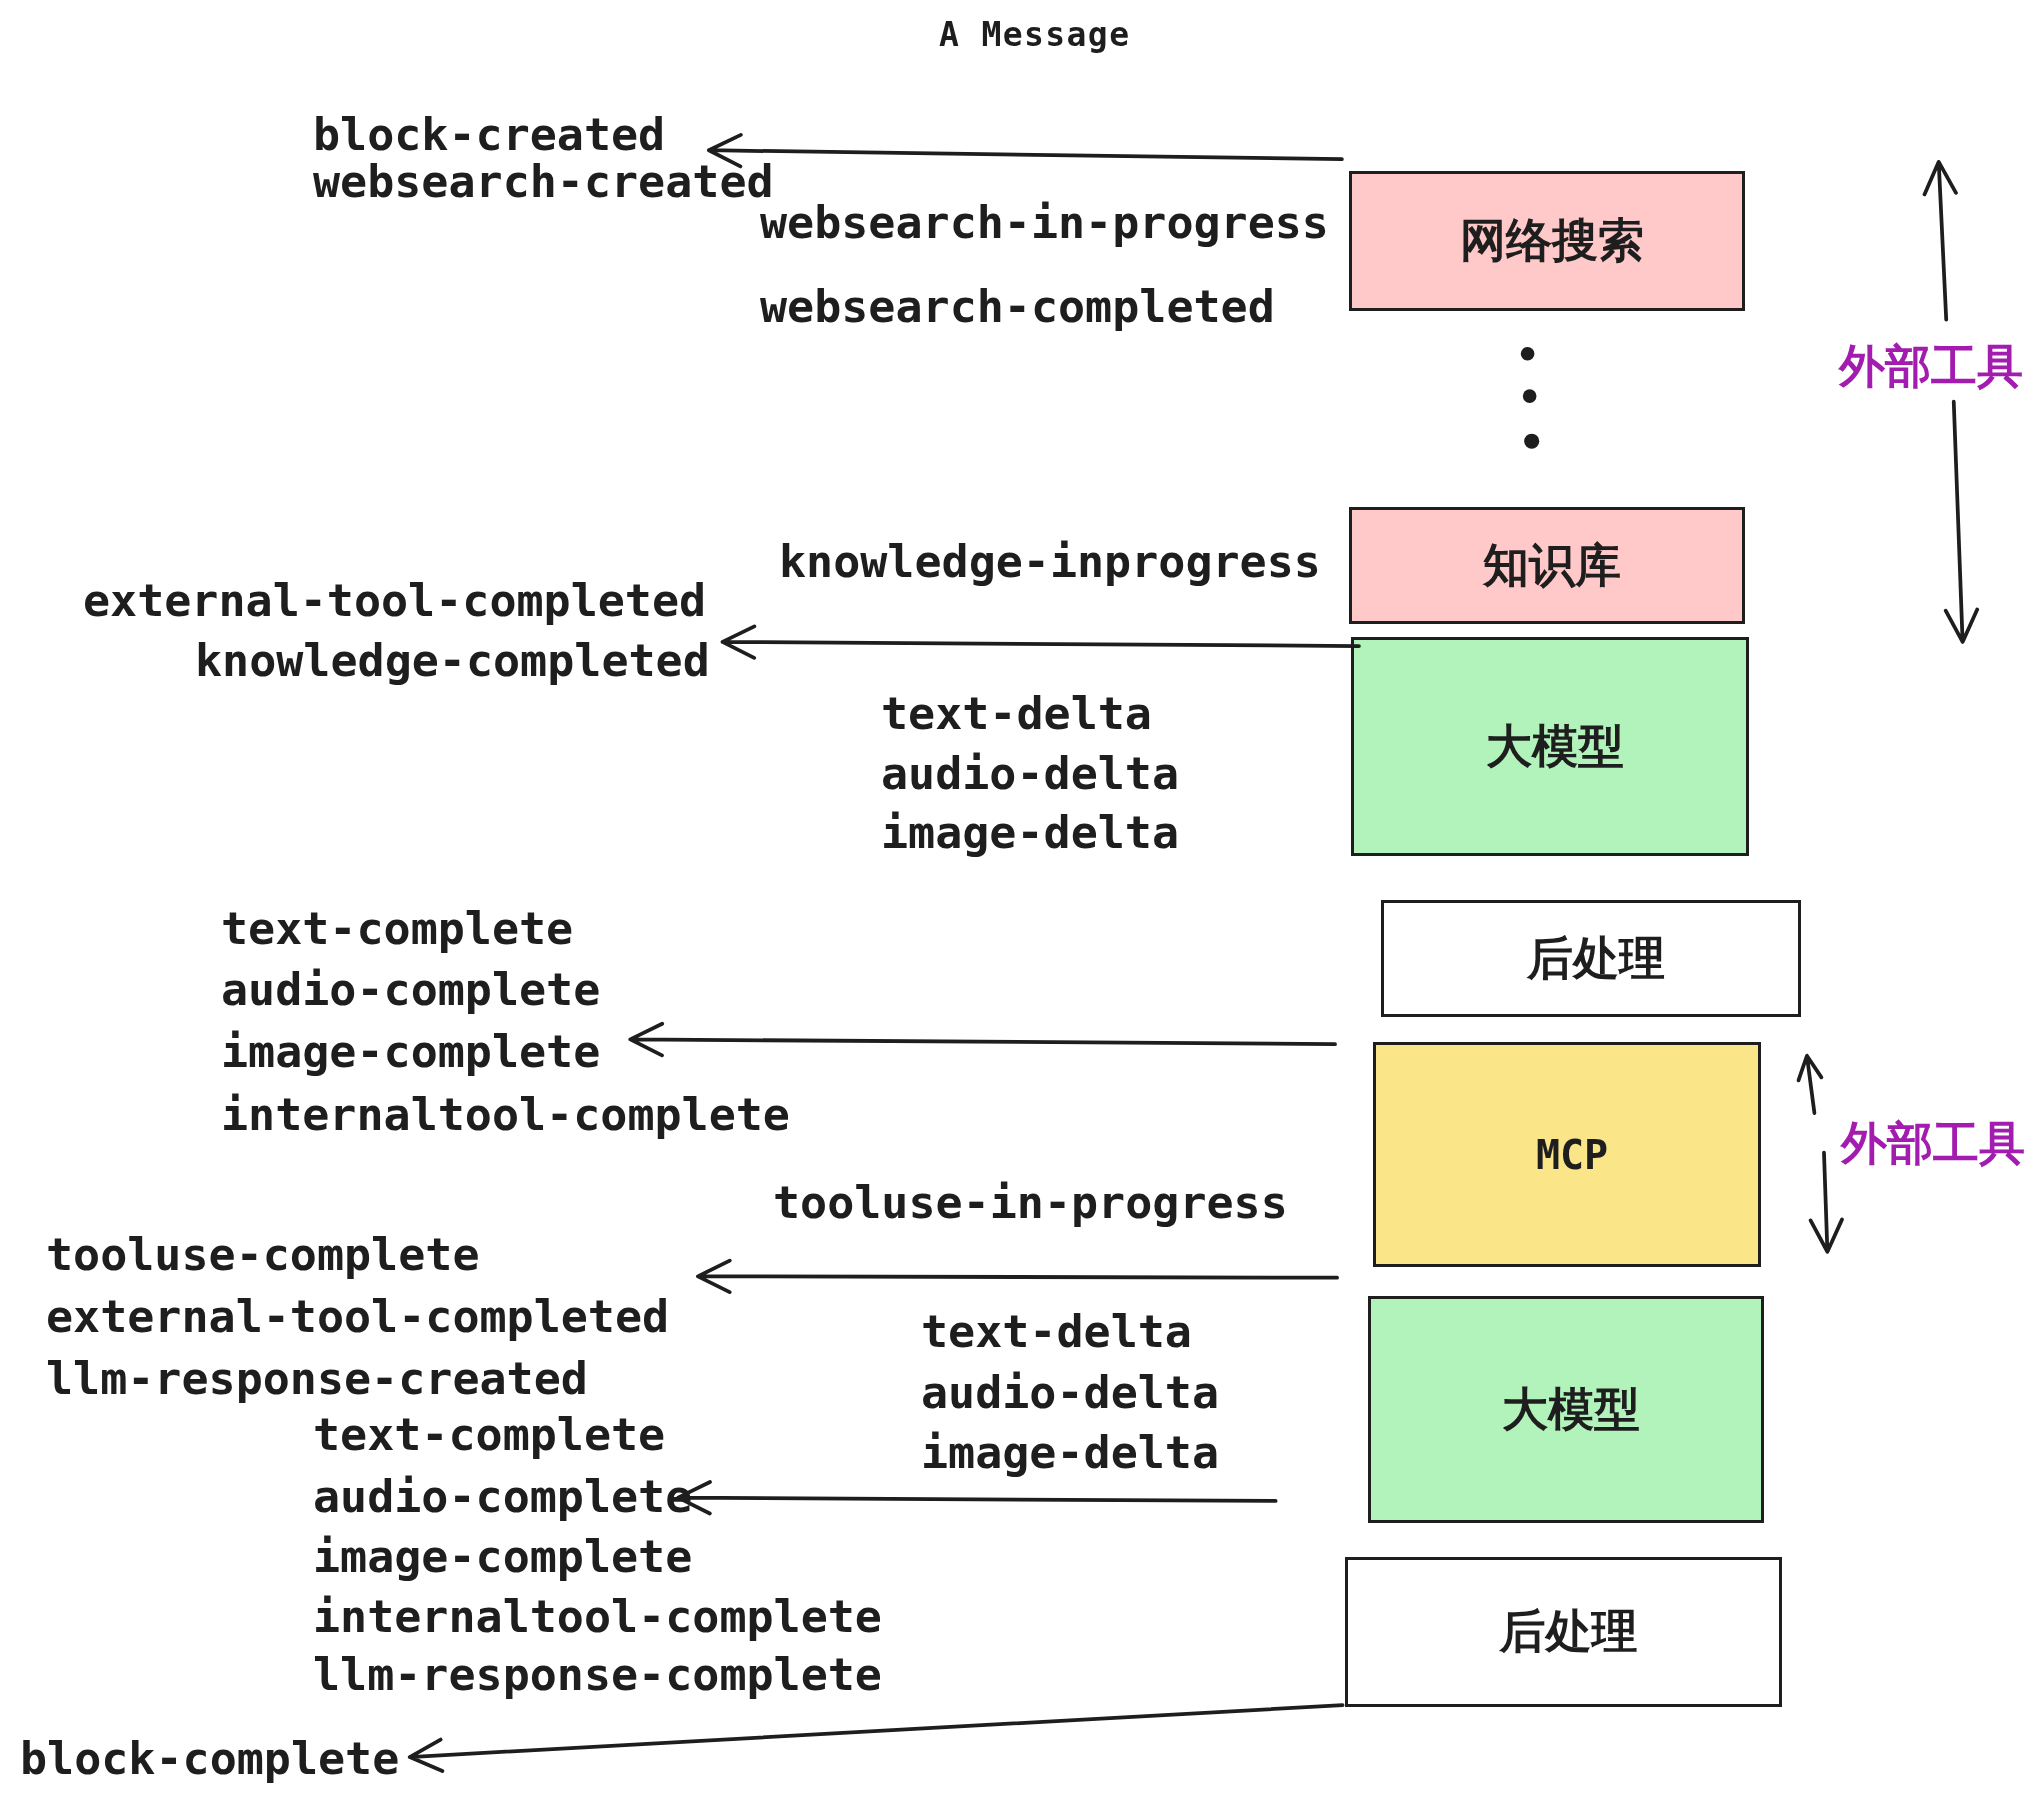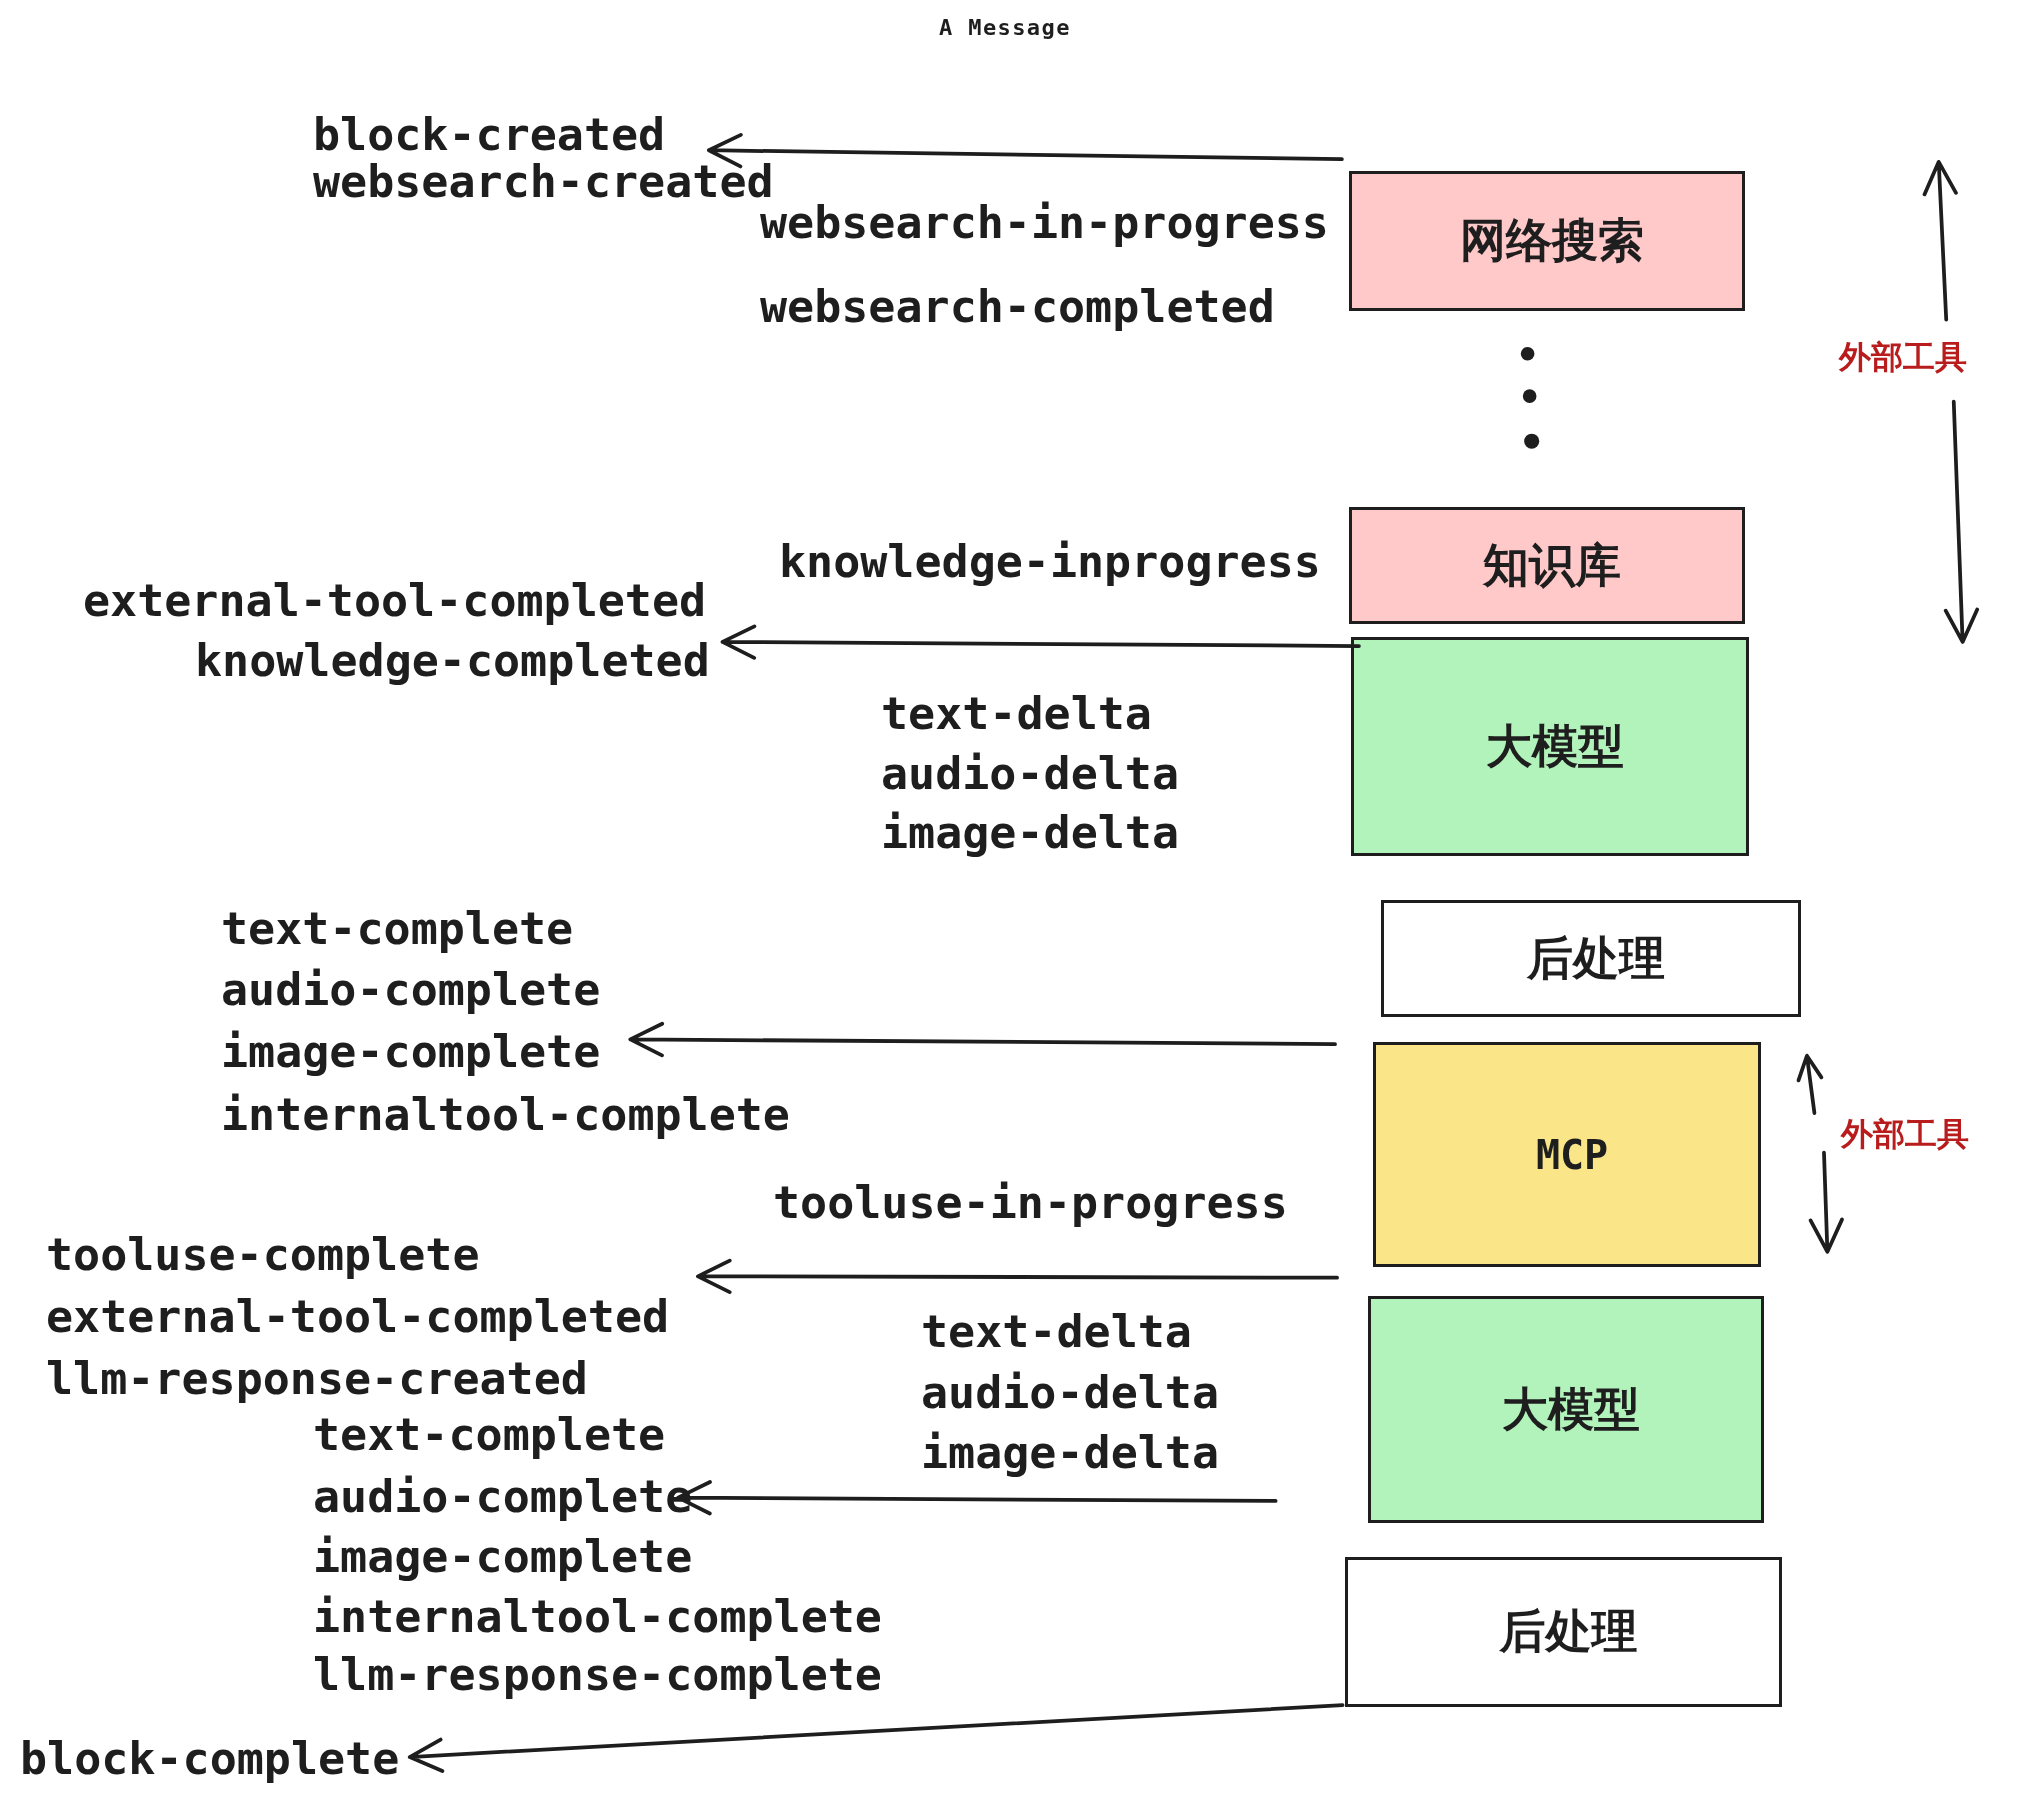--- a/index.html
+++ b/index.html
@@ -10,21 +10,21 @@
   }
   #canvas {
     position: relative;
     width: 2035px; height: 1796px;
     background: #ffffff;
     font-family: "DejaVu Sans Mono", "Liberation Mono", monospace;
     color: #1e1e1e;
   }
   .title {
     position: absolute;
-    font-size: 22px;
+    font-size: 33px;
     font-weight: bold;
     letter-spacing: 1.4px;
     white-space: nowrap;
   }
   .ev {
     position: absolute;
     font-size: 45px;
     font-weight: bold;
     line-height: 1.05;
     white-space: nowrap;
@@ -47,24 +47,24 @@
     white-space: nowrap;
   }
   .box .box-label.mono {
     font-family: "DejaVu Sans Mono", "Liberation Mono", monospace;
     font-size: 40px;
     font-weight: bold;
   }
   .side-label {
     position: absolute;
     font-family: Liberation Sans, sans-serif;
-    font-size: 32px;
+    font-size: 46px;
     font-weight: 600;
     white-space: nowrap;
-    color: #b91c1c;
+    color: #a21caf;
   }
   #arrow-svg {
     position: absolute;
     left: 0; top: 0;
     width: 2035px; height: 1796px;
     pointer-events: none;
   }
 </style>
 </head>
 <body>

